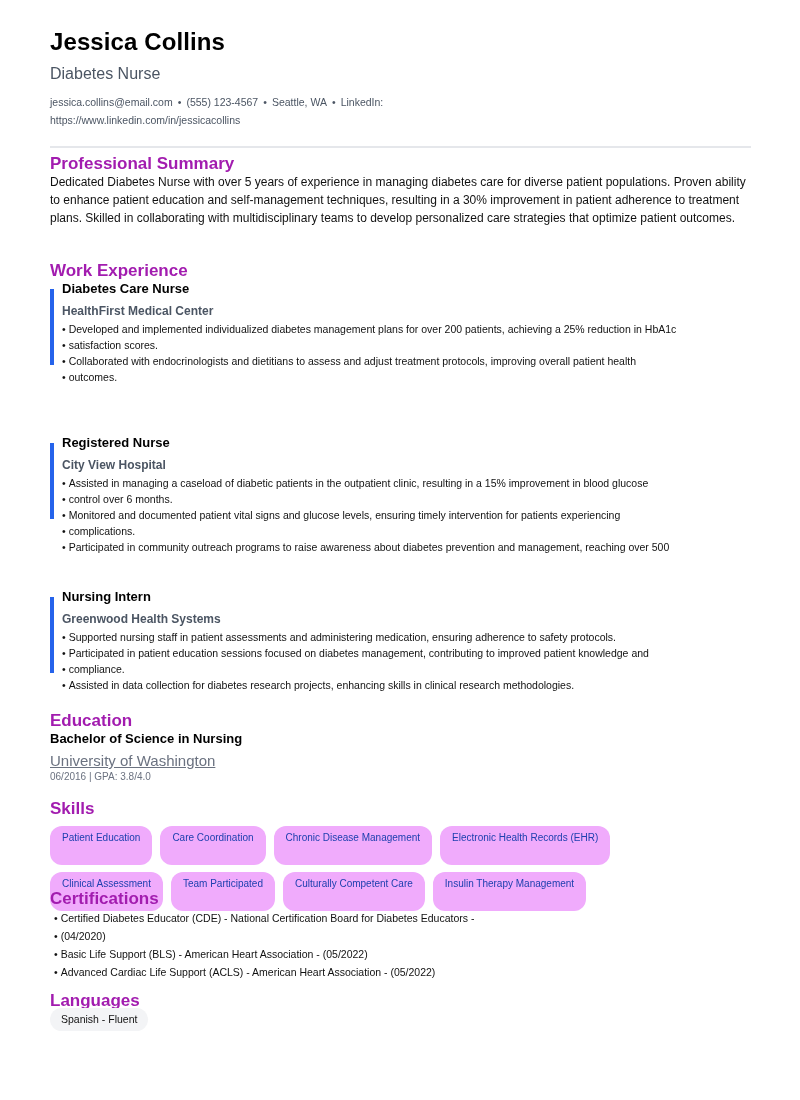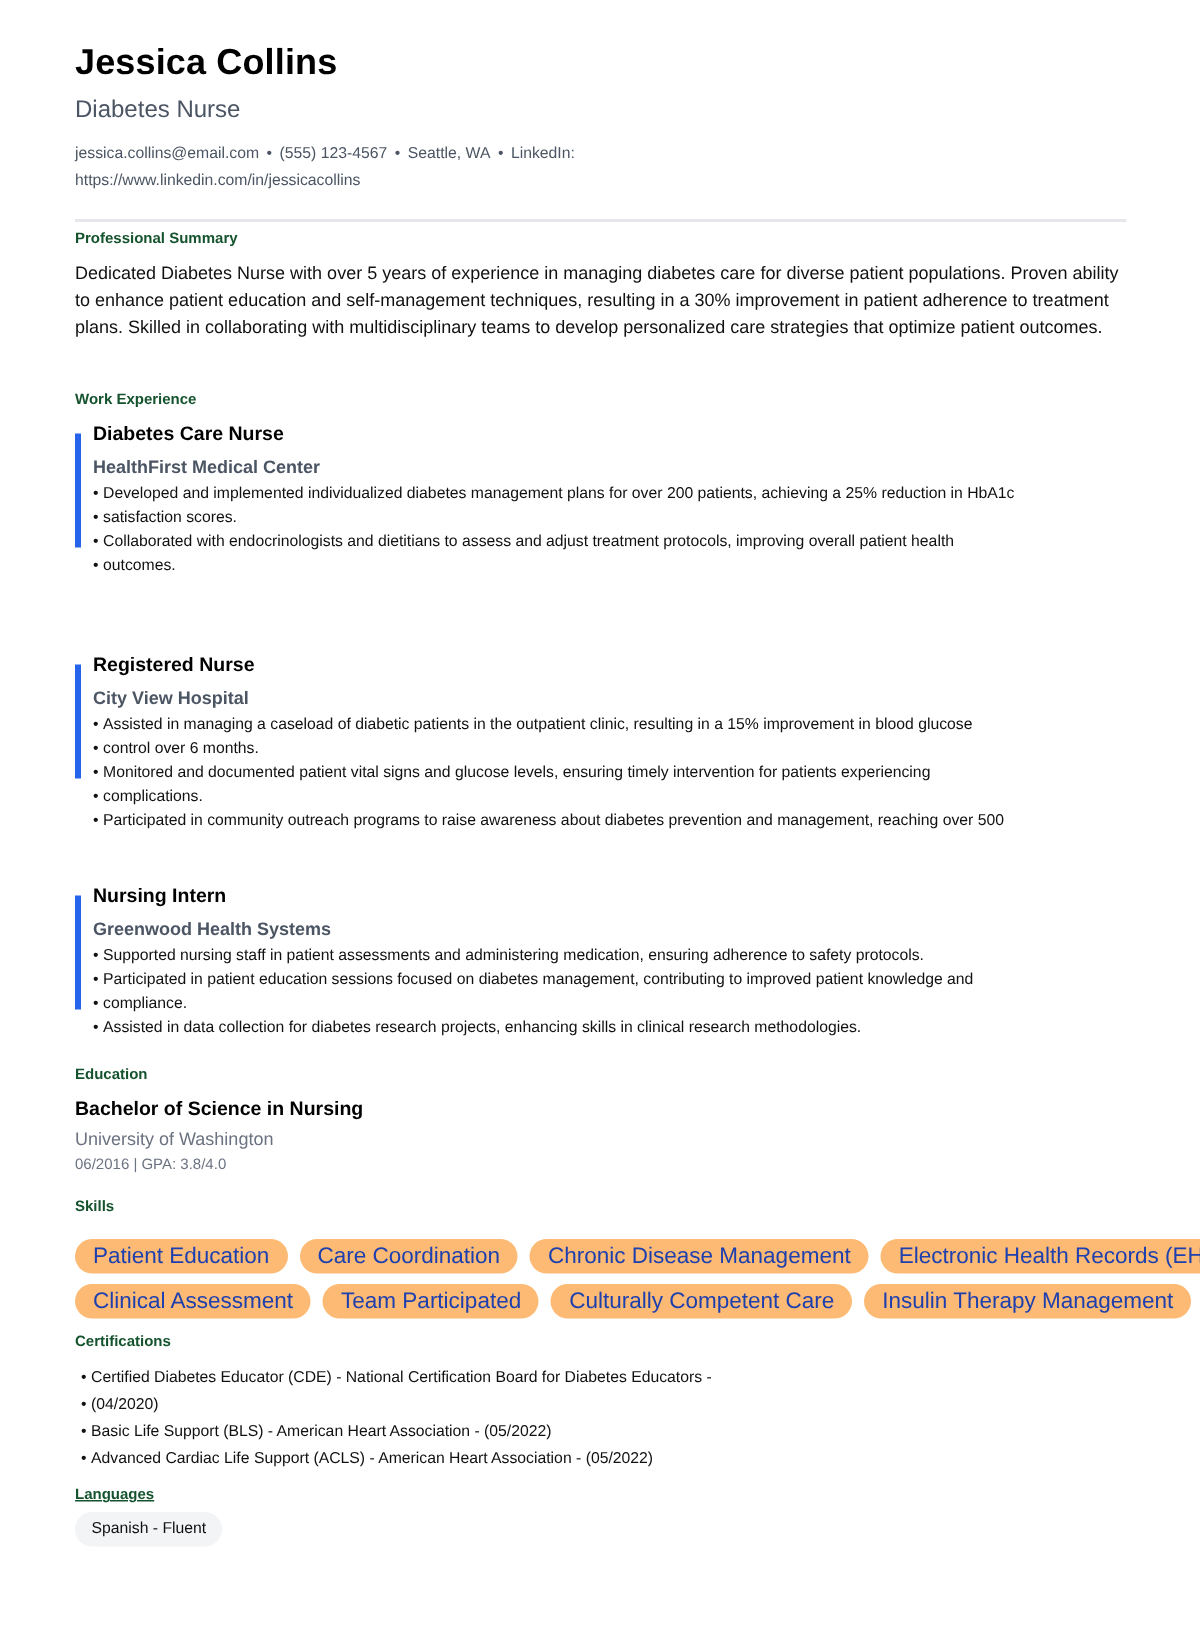--- a/index.html
+++ b/index.html
@@ -12,40 +12,40 @@
   }
   .page { position: absolute; left: 50px; top: 0; width: 701px; }
 
   .name { position: absolute; top: 28px; left: 0; font-size: 24px; font-weight: bold; color: #000; letter-spacing: 0.1px; }
   .title { position: absolute; top: 65px; left: 0; font-size: 16px; color: #4b5563; }
   .contact { position: absolute; top: 93px; left: 0; width: 420px; font-size: 10.5px; color: #4b5563; line-height: 18px; }
   .contact .sep { margin: 0 5px; }
 
   .divider { position: absolute; top: 146px; left: 0; width: 701px; height: 2px; background: #e5e7eb; }
 
-  .section-h { position: absolute; left: 0; font-size: 10px; font-weight: bold; color: #14532d; }
+  .section-h { position: absolute; left: 0; font-size: 17px; font-weight: bold; color: #a21caf; }
 
   .summary { position: absolute; top: 173px; left: 0; width: 701px; font-size: 12px; line-height: 18px; color: #111; }
 
   .job { position: absolute; left: 0; width: 701px; }
   .job .bar { position: absolute; left: 0; top: 8px; width: 4px; height: 76px; background: #2563eb; }
   .job .role { position: absolute; left: 12px; top: 0; font-size: 13px; font-weight: bold; color: #000; }
   .job .org { position: absolute; left: 12px; top: 23px; font-size: 12px; font-weight: bold; color: #4b5563; }
   .job ul { position: absolute; left: 12px; top: 40px; list-style: none; font-size: 10.5px; line-height: 16px; color: #111; width: 680px; }
   .job li::before { content: "\2022"; margin-right: 3px; }
 
   .edu-degree { position: absolute; top: 731px; left: 0; font-size: 13px; font-weight: bold; color: #000; }
-  .edu-school { position: absolute; top: 752px; left: 0; font-size: 12px; color: #6b7280; }
+  .edu-school { position: absolute; top: 752px; left: 0; font-size: 15px; color: #6b7280; text-decoration: underline; }
   .edu-meta { position: absolute; top: 771px; left: 0; font-size: 10px; color: #6b7280; }
 
   .skills { position: absolute; top: 826px; left: 0; width: 701px; }
   .pill-row { display: flex; gap: 8px; margin-bottom: 7px; }
   .pill {
-    display: inline-block; height: 23px; line-height: 23px; padding: 0 12px;
-    border-radius: 12px; background: #fdba74; color: #1e40af; font-size: 15px;
+    display: inline-block; height: 39px; line-height: 23px; padding: 0 12px;
+    border-radius: 12px; background: #f0abfc; color: #1e40af; font-size: 10px;
     white-space: nowrap;
   }
 
   .certs { position: absolute; top: 909px; left: 4px; list-style: none; font-size: 10.5px; line-height: 18px; color: #111; }
   .certs li::before { content: "\2022"; margin-right: 3px; }
 
   .lang-pill {
     position: absolute; top: 1008px; left: 0; height: 23px; line-height: 23px; padding: 0 11px;
     border-radius: 12px; background: #f3f4f6; color: #111; font-size: 10.5px;
   }
@@ -130,16 +130,16 @@
   </div>
 
   <div class="section-h" style="top:889px;">Certifications</div>
   <ul class="certs">
     <li>Certified Diabetes Educator (CDE) - National Certification Board for Diabetes Educators -</li>
     <li>(04/2020)</li>
     <li>Basic Life Support (BLS) - American Heart Association - (05/2022)</li>
     <li>Advanced Cardiac Life Support (ACLS) - American Heart Association - (05/2022)</li>
   </ul>
 
-  <div class="section-h" style="top:991px;text-decoration:underline;">Languages</div>
+  <div class="section-h" style="top:991px;">Languages</div>
   <span class="lang-pill">Spanish - Fluent</span>
 
 </div>
 
 </body></html>

